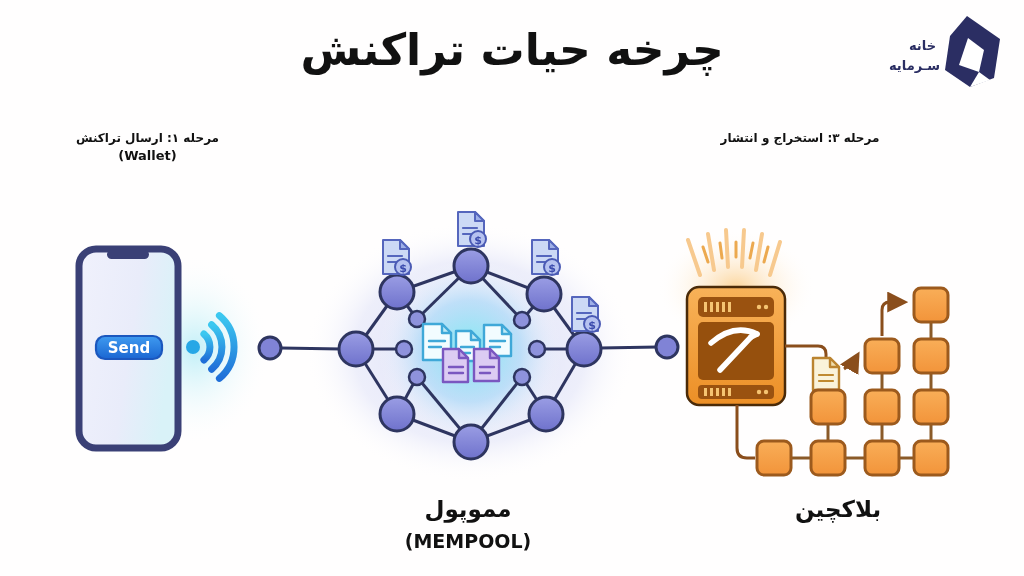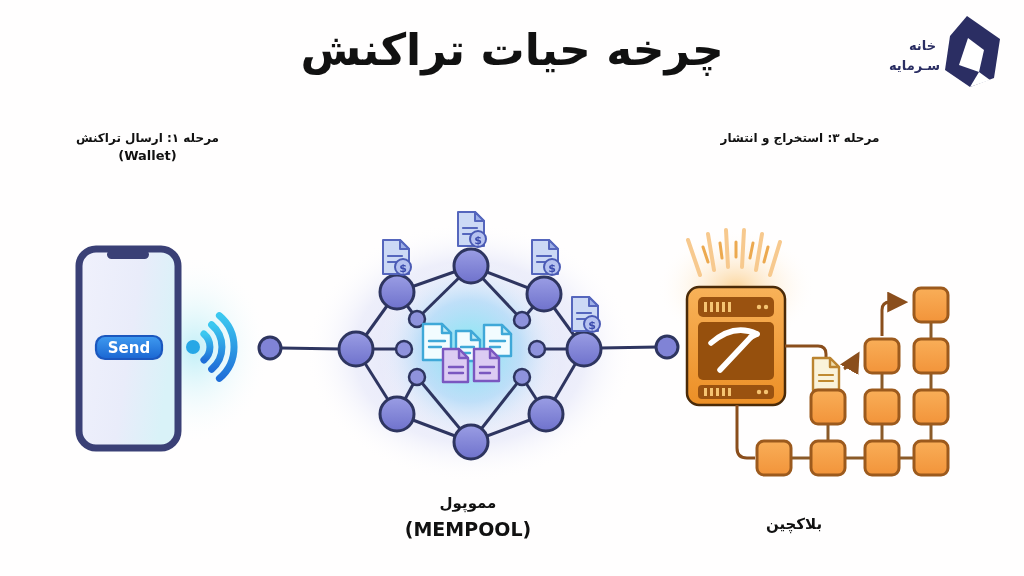--- a/index.html
+++ b/index.html
@@ -7,24 +7,24 @@
           font-family:"DejaVu Sans",sans-serif;color:#111;}
   .title{position:absolute;top:24px;left:0;width:100%;text-align:center;
          font-size:44px;font-weight:700;letter-spacing:0;}
   .stage-header{position:absolute;top:130px;text-align:center;font-weight:700;line-height:1.45;}
   .stage-header .fa{font-size:12px;}
   .stage-header .en{font-size:13px;}
   #hdr1{left:25px;width:245px;}
   #hdr2{left:343px;width:250px;}
   #hdr3{left:672px;width:256px;}
   .caption{position:absolute;top:492px;text-align:center;font-weight:700;line-height:1.5;}
-  .caption .fa{font-size:15px;}
+  .caption .fa{font-size:23px;}
   .caption .en{font-size:19px;}
   #cap-mempool{left:368px;width:200px;}
-  #cap-blockchain{left:694px;width:200px;margin-top:21px;}
+  #cap-blockchain{left:738px;width:200px;}
   .logo{position:absolute;top:8px;right:10px;width:140px;height:100px;}
   svg{display:block;}
   .art{position:absolute;top:0;left:0;}
 </style>
 </head>
 <body>
 
 <div class="canvas">
 
   <svg class="art" width="1024" height="576" viewBox="0 0 1024 576">

